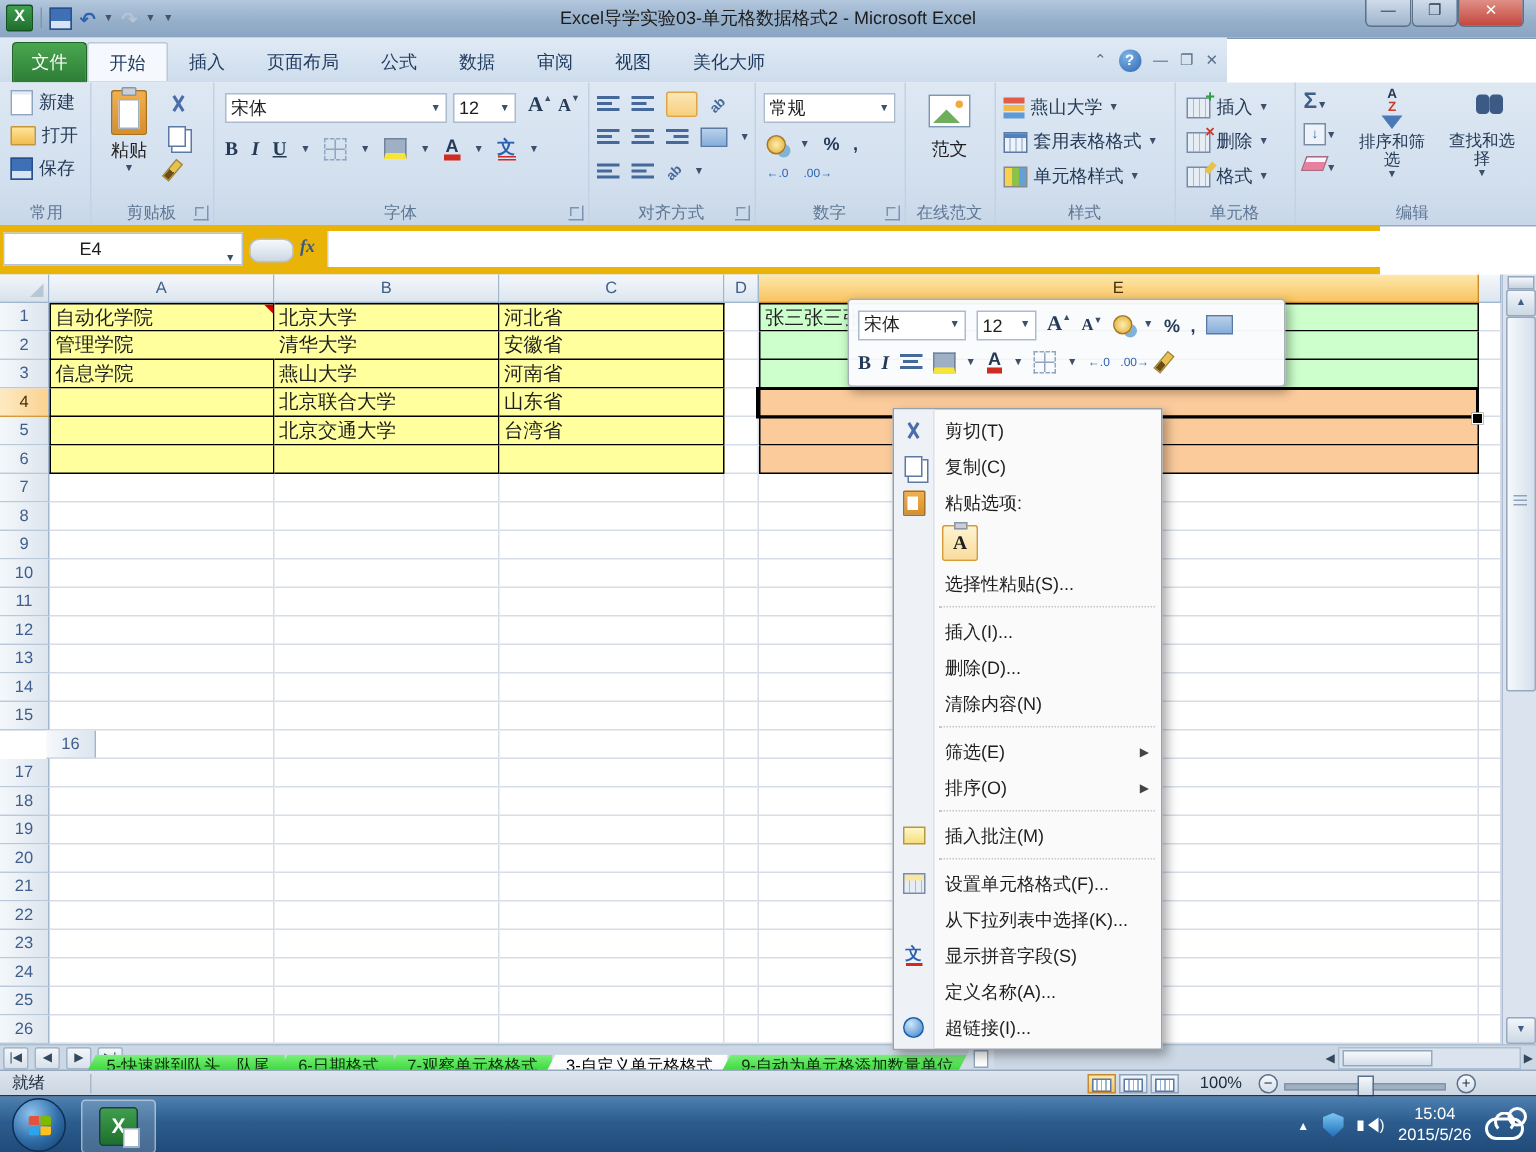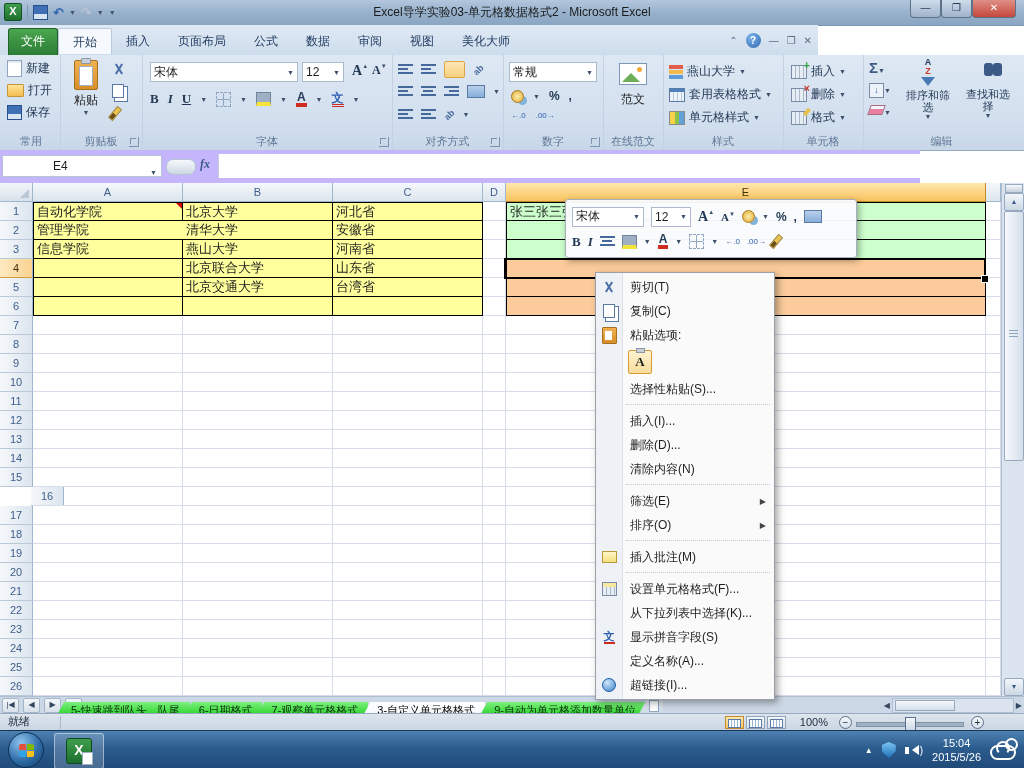--- a/index.html
+++ b/index.html
@@ -78,21 +78,21 @@
   .sum{font-size:15px;font-weight:bold;color:#3f5e85;line-height:14px}
   .i-filldown{width:13px;height:13px;border:1px solid #7a8ba5;background:#eef3f9;color:#2c5fb0;font-size:9px;text-align:center;line-height:12px}
   .i-erase{width:13px;height:8px;background:linear-gradient(#f3f6fa 40%,#e87fa0 40%);border:1px solid #a86b80;transform:skewX(-20deg)}
   .bigbtn{position:absolute;top:3px;width:54px;text-align:center;color:#243a56;font-size:11px}
   .az{font-weight:bold;font-size:9px;line-height:9px;color:#243a56}
   .az .z{color:#c83a2a}
   .funnel{width:0;height:0;border-left:7px solid transparent;border-right:7px solid transparent;border-top:9px solid #4a79b8;margin:1px auto 0}
   .i-bino{width:9px;height:13px;background:#3b5a86;border-radius:3px;box-shadow:9px 0 0 #3b5a86;display:inline-block}
   .blabel{margin-top:3px;line-height:12px}
   
-  #fbar{left:0;top:150px;width:920px;height:33px;background:#c4b5fd;border-bottom:1px solid #aabbd0}
+  #fbar{left:0;top:150px;width:920px;height:33px;background:#eab308;border-bottom:1px solid #aabbd0}
   #namebox{left:2px;top:5px;width:160px;height:22px;background:#fff;border:1px solid #b4c4d6;line-height:20px;padding-left:50px;box-sizing:border-box}
   #namebox .dd{position:absolute;right:4px;top:7px}
   .fpill{left:166px;top:9px;width:28px;height:14px;border-radius:7px;background:linear-gradient(#f6f9fc,#ccd7e2);border:1px solid #b4c2d2}
   #fx{left:200px;top:7px;font-family:"Liberation Serif",serif;font-style:italic;font-weight:bold;color:#3c5majors;color:#3c5a85}
   #finput{left:218px;top:4px;width:806px;height:24px;background:#fff;border-left:1px solid #c3cfdd}
   
   #grid{left:0;top:183px;width:1001px;height:513px;background:#fff;overflow:hidden}
   .corner{position:absolute;left:0;top:0;width:33px;height:19px;background:linear-gradient(#f2f6fa,#d8e1ea);border-right:1px solid #9eb6ce;border-bottom:1px solid #9eb6ce;box-sizing:border-box}
   .corner::after{content:"";position:absolute;right:3px;bottom:3px;border-left:9px solid transparent;border-bottom:9px solid #b8c7d6}
   .ch{position:absolute;top:0;height:19px;background:linear-gradient(#f5f8fb,#dce5ee);border-right:1px solid #9eb6ce;border-bottom:1px solid #9eb6ce;box-sizing:border-box;text-align:center;font-size:11px;line-height:18px;color:#3f5e8c}

